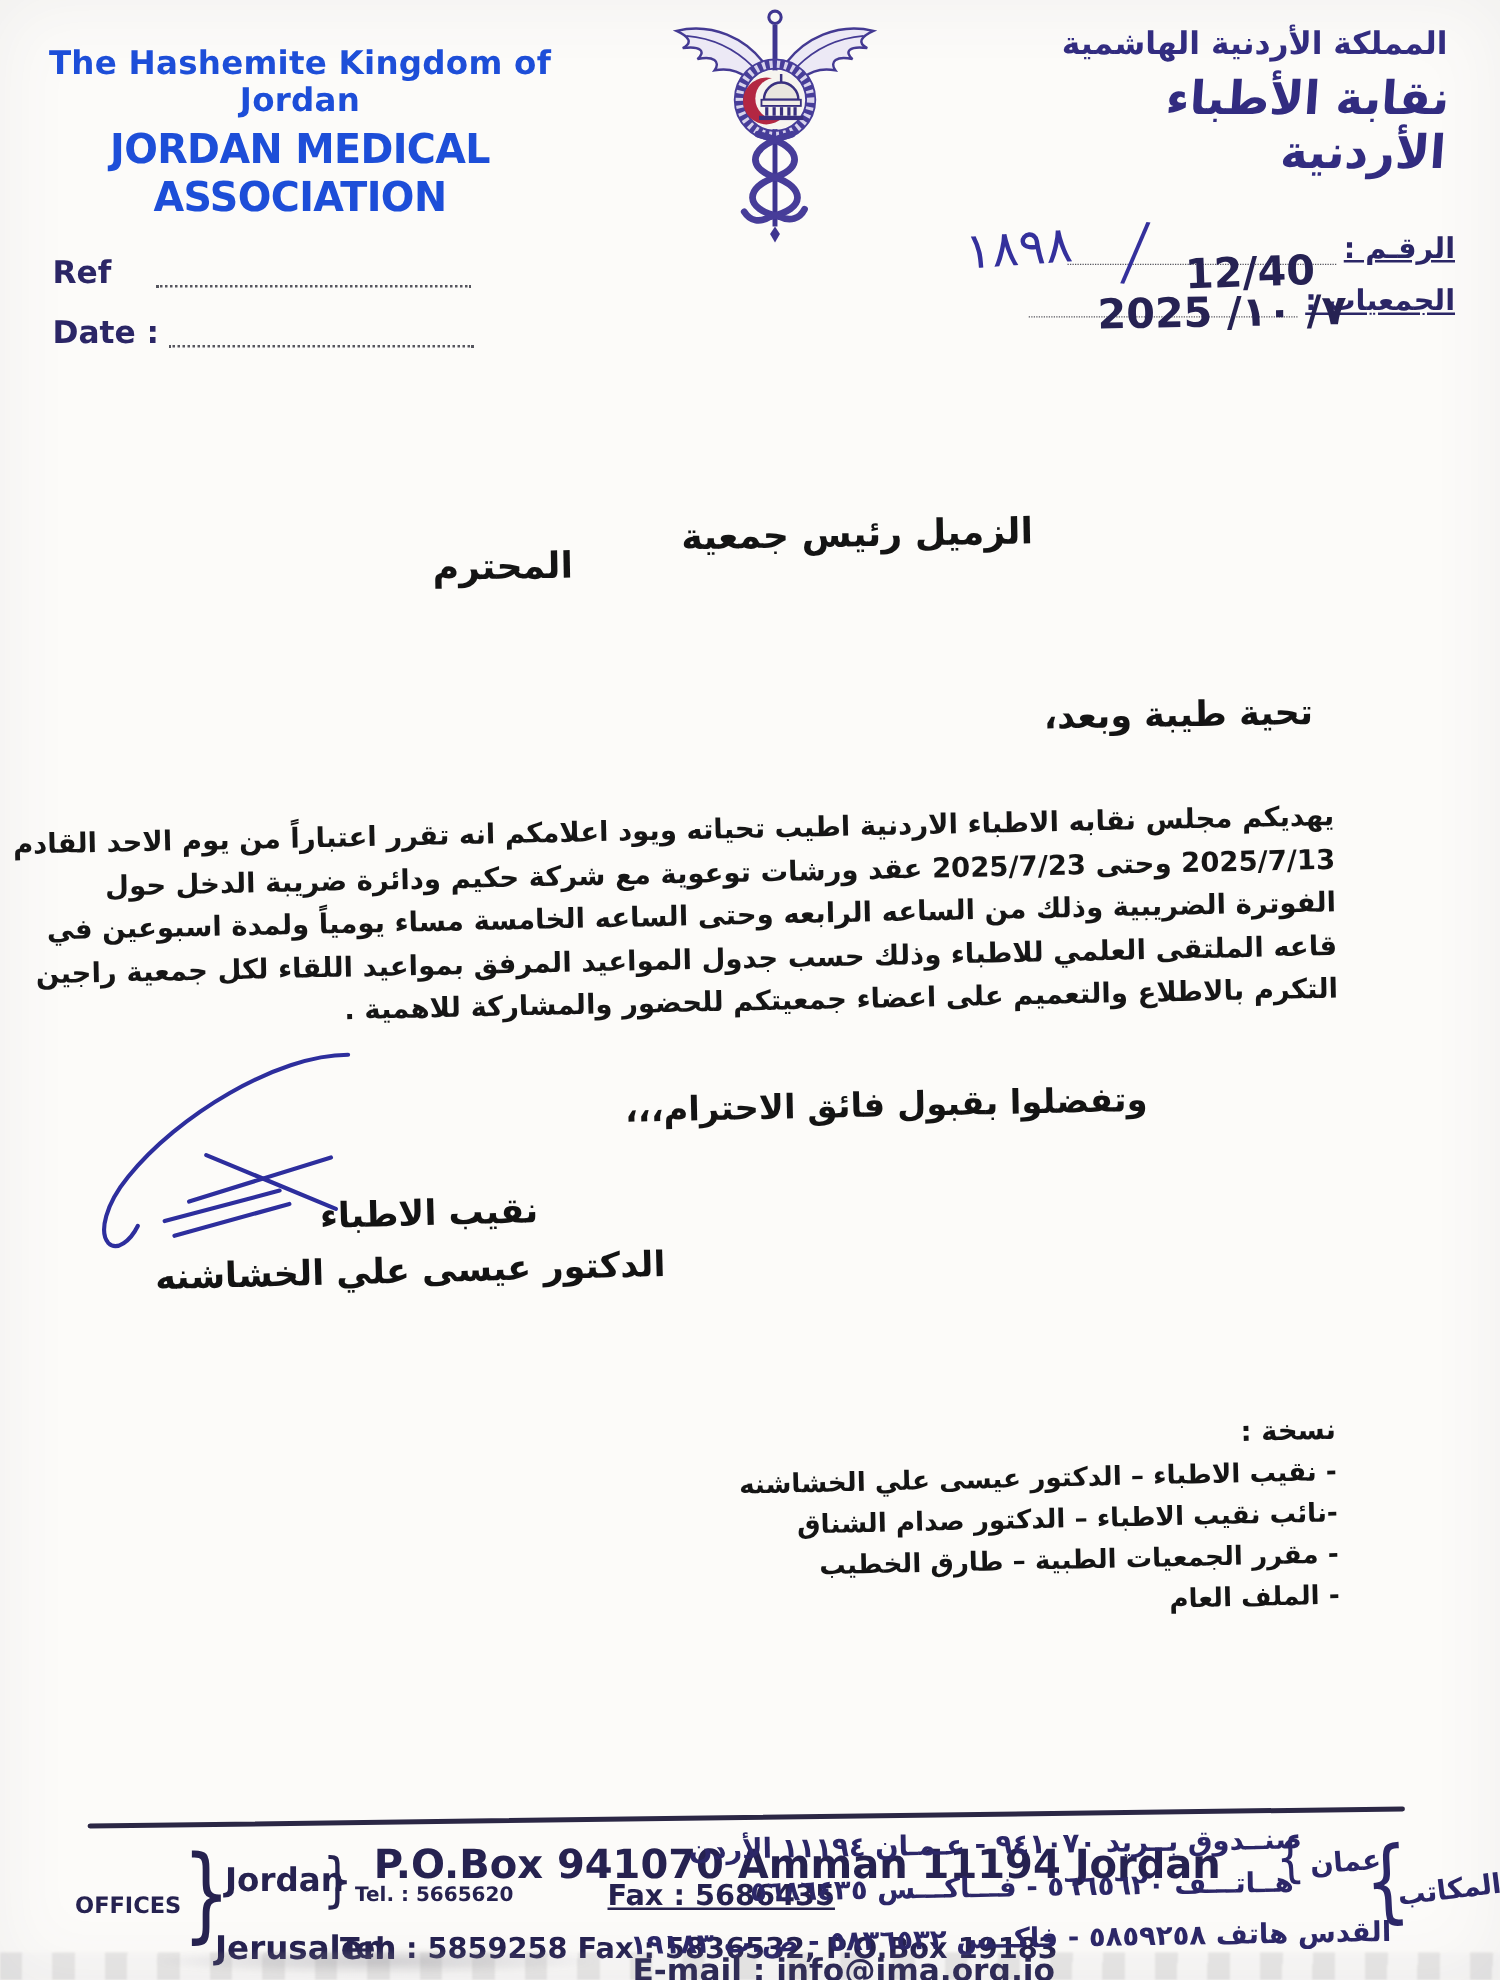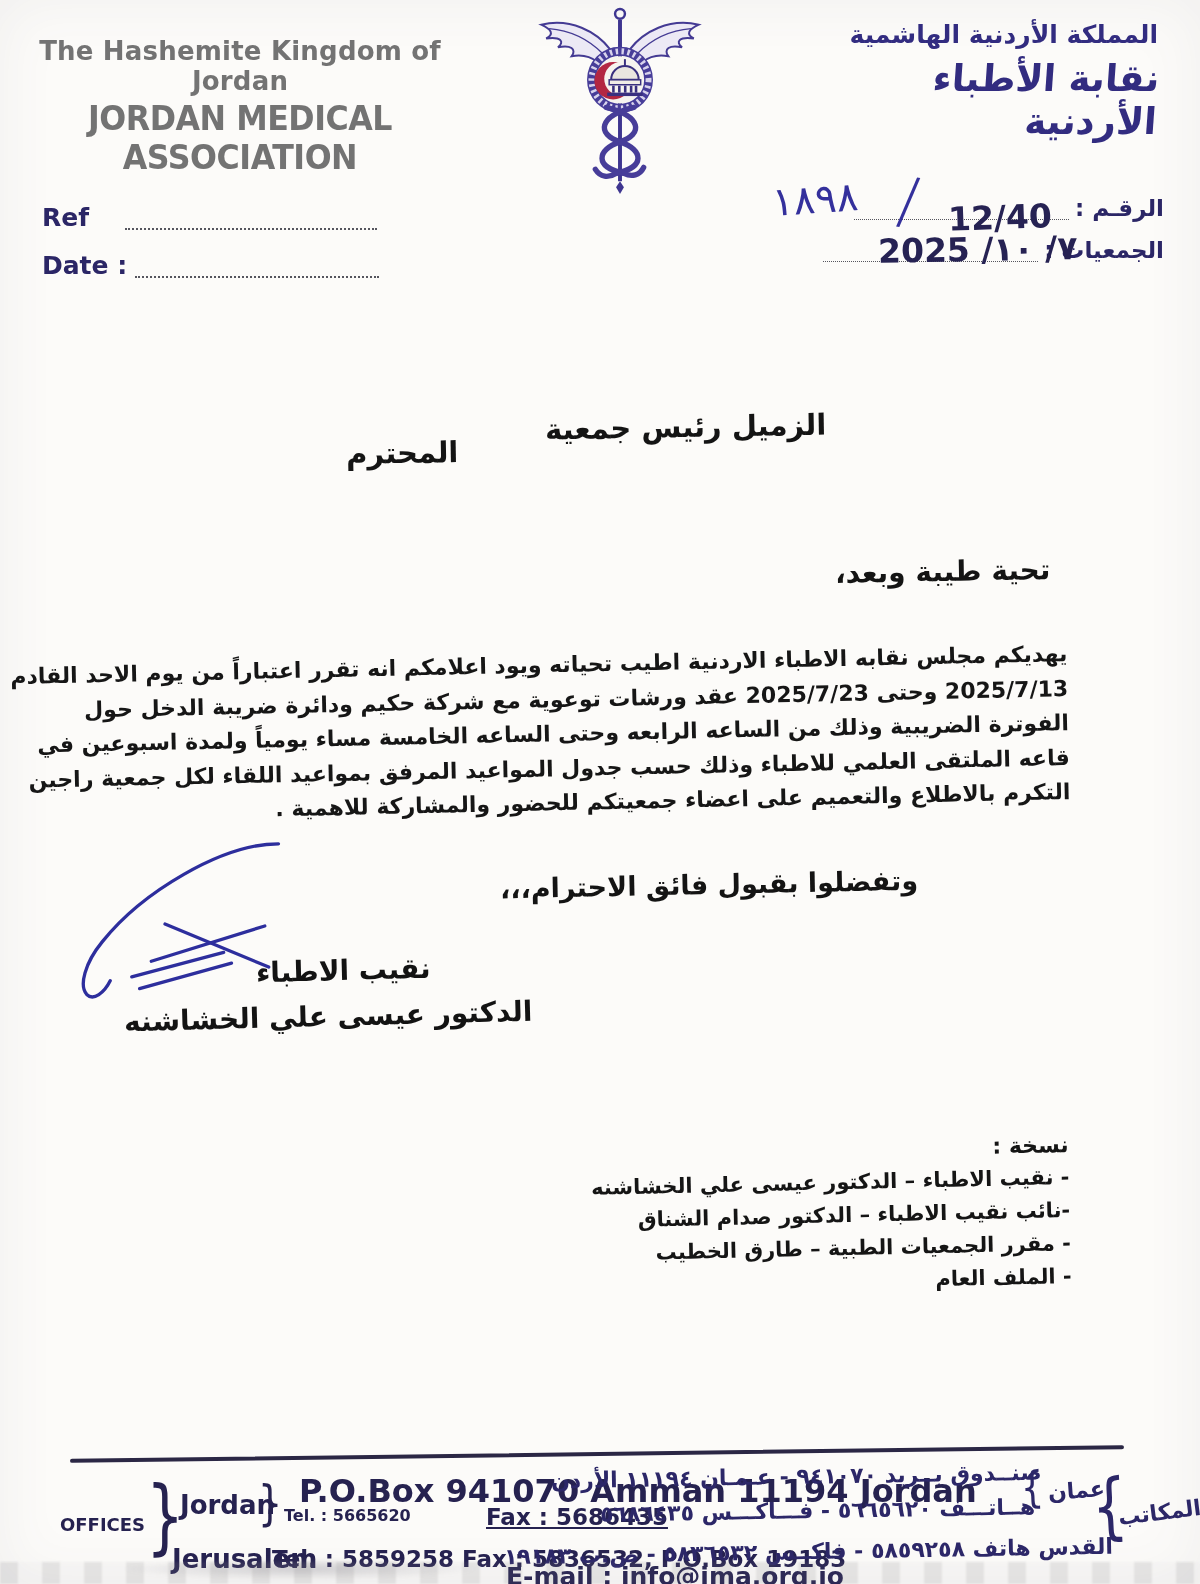--- a/index.html
+++ b/index.html
@@ -4,36 +4,36 @@
 <style>
   * { margin:0; padding:0; box-sizing:border-box; }
   html,body { background:#d8d8d8; }
   body { font-family:"DejaVu Sans", sans-serif; }
   .page {
     position:relative; width:1200px; height:1584px; margin:0 auto;
     background:#fcfbf9; overflow:hidden;
     box-shadow: inset 0 0 60px rgba(90,90,100,0.07);
   }
   
-  .header-en { position:absolute; left:28px; top:36px; width:424px; text-align:center; color:#737373; }
+  .header-en { position:absolute; left:28px; top:36px; width:424px; text-align:center; color:#1d4ed8; }
   .header-en .l1 { font-size:26px; font-weight:600; letter-spacing:0.2px; }
   .header-en .l2 { font-size:33px; font-weight:800; margin-top:3px; transform:scaleX(0.96); letter-spacing:-0.5px; }
   .logo-wrap { position:absolute; left:530px; top:4px; width:180px; height:192px; }
   .header-ar { position:absolute; right:42px; top:20px; width:346px; text-align:right; color:#322c80; direction:rtl; }
   .header-ar .l1 { font-size:25px; font-weight:700; }
   .header-ar .l2 { font-size:37px; font-weight:700; margin-top:8px; transform:skewX(-4deg); }
   
   .ref-block { position:absolute; left:42px; top:196px; color:#2b2666; }
   .ref-row { display:flex; align-items:flex-end; height:34px; margin-bottom:14px; }
   .ref-row .lbl { font-size:25px; font-weight:700; line-height:1; }
   .dots { border-bottom:2px dotted #55555e; height:26px; }
   .ref-row .dots1 { width:252px; margin-left:36px; }
   .ref-row .dots2 { width:244px; margin-left:8px; }
   .raqam-block { position:absolute; right:36px; top:188px; color:#2b2666; direction:rtl; }
-  .raqam-row { display:flex; align-items:flex-end; height:32px; margin-bottom:10px; }
+  .raqam-row { display:flex; height:32px; margin-bottom:10px;text-decoration:underline; }
   .raqam-row .lbl { font-size:23px; font-weight:700; line-height:1; white-space:nowrap; }
   .raqam-row .dots { width:215px; margin-right:6px; height:24px; border-bottom-width:1.5px; }
   
   .hw { position:absolute; color:#34309c; }
   .hw-ref-digits { left:772px; top:176px; font-size:40px; letter-spacing:12px; transform:rotate(-4deg); direction:ltr; }
   .hw-ref-slash { left:898px; top:164px; font-size:62px; transform:rotate(6deg); font-weight:300; }
   .hw-ref-num { left:948px; top:198px; font-size:33px; font-weight:700; color:#262253; transform:rotate(-2deg); direction:ltr; }
   .hw-date { left:878px; top:230px; font-size:33px; font-weight:700; color:#262253; transform:rotate(-1deg); direction:ltr; }
   
   .ar { direction:rtl; }

